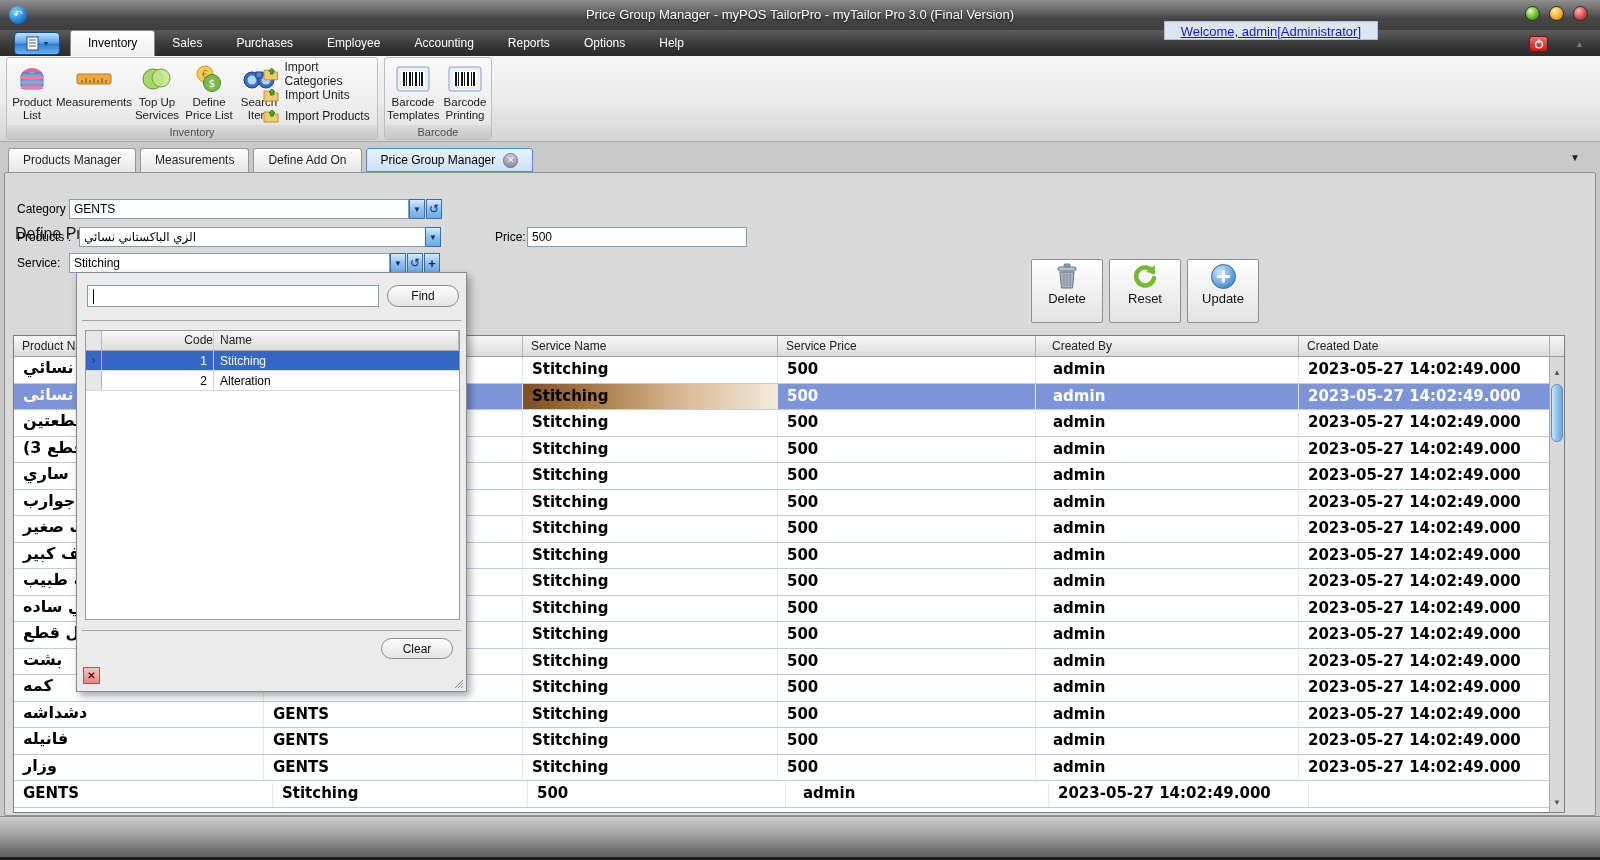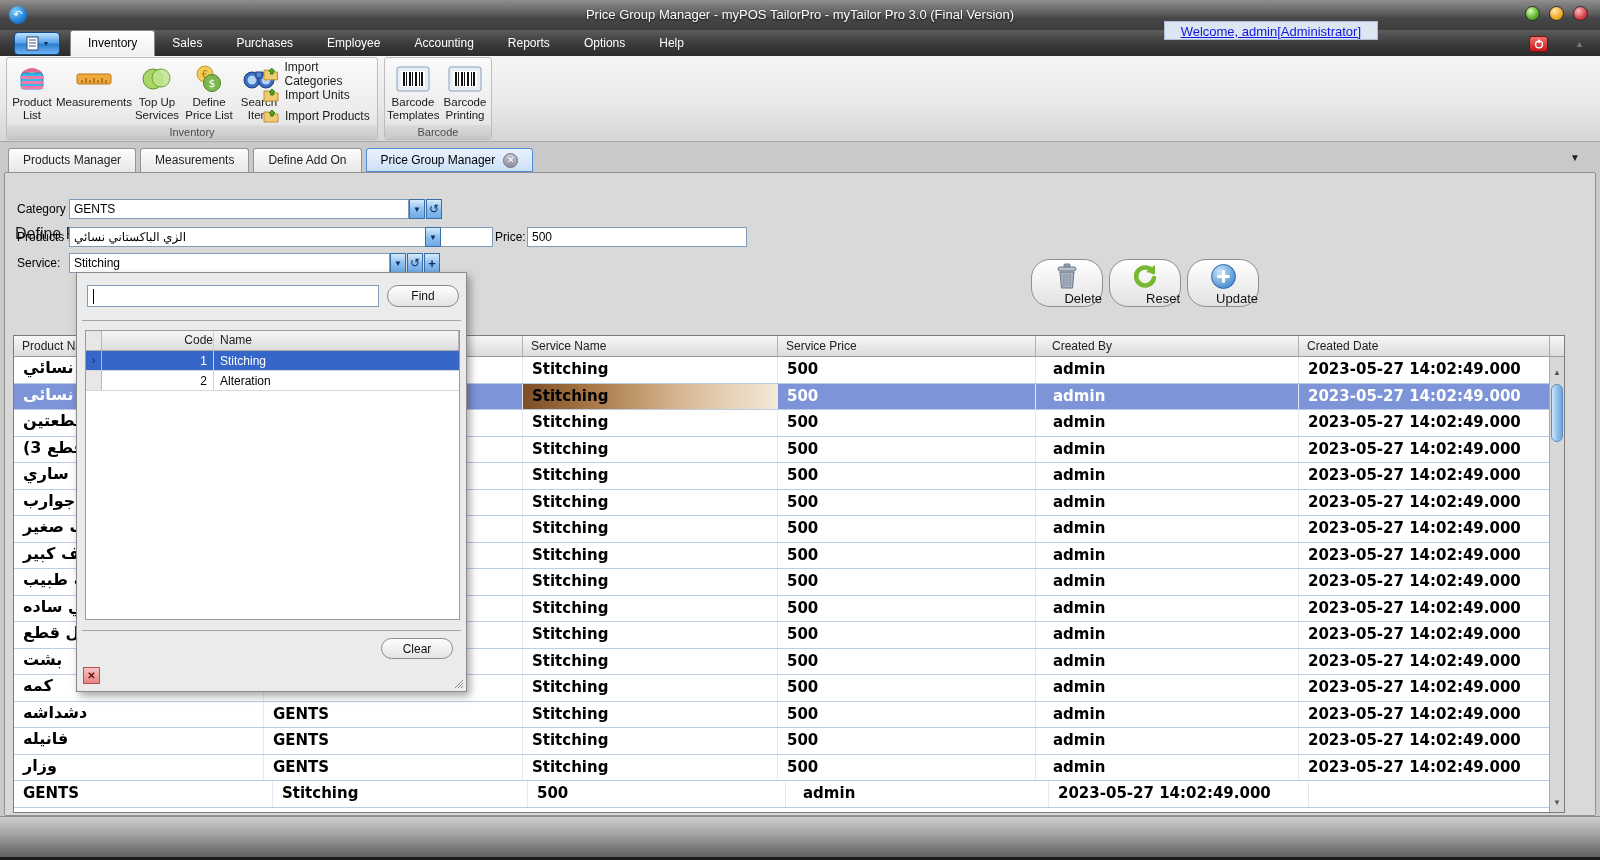--- a/index.html
+++ b/index.html
@@ -66,22 +66,22 @@
     border:1px solid #909090; border-radius:2px; background:#d9d9d9; }
   .panel-caption { position:absolute; left:10px; top:4px; font-size:16px; color:#1a1a1a;margin-top:48px; }
   .flabel { position:absolute; font-size:12px; color:#000; line-height:20px; }
   .tbox { position:absolute; height:20px; border:1px solid #7f9db9; background:#fff;
     font-size:12px; font-family:"Liberation Sans",sans-serif; padding:0 4px; color:#000; }
   .cbtn { position:absolute; width:16px; height:20px; border:1px solid #3a6ea5;
     background:linear-gradient(#d6ebfd,#8fc0ef 50%,#6faae4); color:#0c2f66; font-size:8px;
     text-align:center; line-height:19px; }
   .cbtn.glyph12 { font-size:12px; } .cbtn.glyph13 { font-size:13px; font-weight:bold; }
   
-  .action-btn { position:absolute; width:72px; height:48px; border:1px solid #8f8f8f; border-radius:19px;
-    background:linear-gradient(#ffffff,#efefef 55%,#e2e2e2); text-align:right; font-size:13px; color:#111; }
+  .action-btn { position:absolute; width:72px; height:64px; border:1px solid #8f8f8f; border-radius:2px;
+    background:linear-gradient(#ffffff,#efefef 55%,#e2e2e2); text-align:center; font-size:13px; color:#111; }
   .action-btn .aicon { height:30px; display:flex; align-items:center; justify-content:center; margin-top:1px; }
   .plus-circle { width:25px; height:25px; border-radius:50%; border:1px solid #2a64a8;
     background:radial-gradient(circle at 35% 30%, #cde6fa, #5d9bd8 65%, #3a7cc0);
     position:relative; }
   .plus-circle::before, .plus-circle::after { content:""; position:absolute; background:#fff; border-radius:2px; }
   .plus-circle::before { left:5px; top:10px; width:13px; height:3px; }
   .plus-circle::after  { left:10px; top:5px; width:3px; height:13px; }
   
   .grid { position:absolute; left:8px; top:162px; width:1552px; height:478px;
     border:1px solid #7c7c7c; background:#fff; }
@@ -342,21 +342,21 @@
 
   <div class="panel">
     <div class="panel-caption">Define Price Group</div>
 
     <div class="flabel" style="left:12px; top:26px;">Category :</div>
     <input class="tbox" style="left: 64px; top: 26px; width: 340px;" readonly="" value="GENTS">
     <div class="cbtn" style="left:404px; top:26px;">▼</div>
     <div class="cbtn glyph12" style="left:421px; top:26px;">↺</div>
 
     <div class="flabel" style="left:12px; top:54px;">Products :</div>
-    <input class="tbox" style="left: 64px; top: 54px; width: 424px;" readonly="" value="الزي الباكستاني نسائي">
+    <input class="tbox" style="left: 74px; top: 54px; width: 356px;" readonly="" value="الزي الباكستاني نسائي">
     <div class="cbtn" style="left:420px; top:54px;">▼</div>
     <div class="flabel" style="left:490px; top:54px;">Price:</div>
     <input class="tbox" style="left: 522px; top: 54px; width: 220px;" readonly="" value="500">
 
     <div class="flabel" style="left:12px; top:80px;">Service:</div>
     <input class="tbox" style="left: 64px; top: 80px; width: 321px;" readonly="" value="Stitching">
     <div class="cbtn" style="left:385px; top:80px;">▼</div>
     <div class="cbtn glyph12" style="left:402px; top:80px;">↺</div>
     <div class="cbtn glyph13" style="left:419px; top:80px;">+</div>
 

